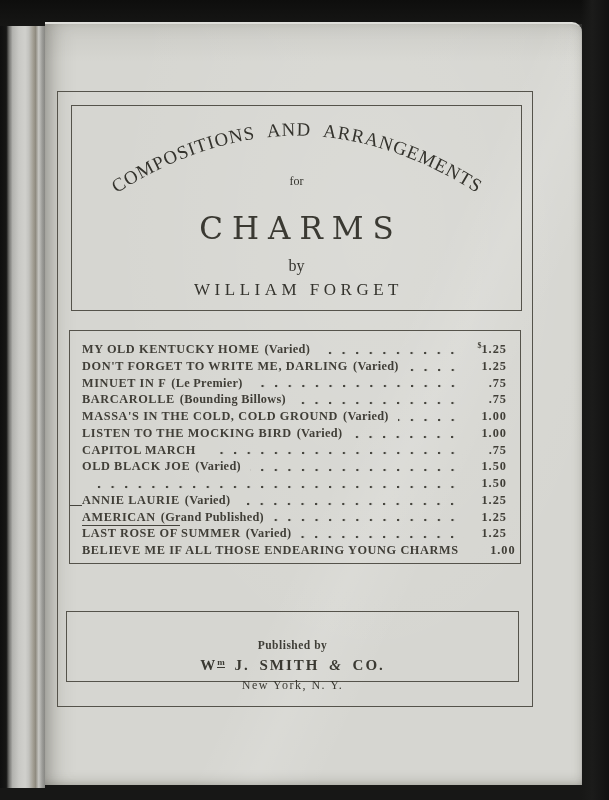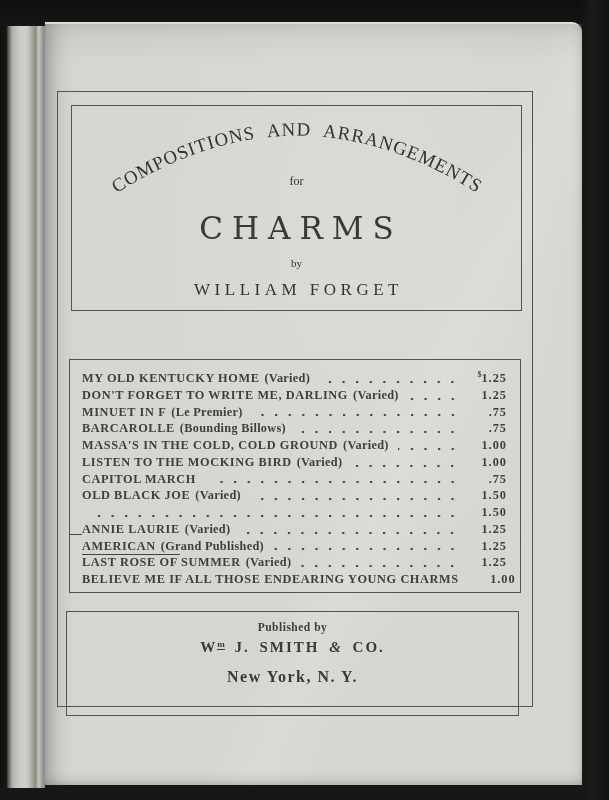--- a/index.html
+++ b/index.html
@@ -29,54 +29,54 @@
   .page::before{content:'';position:absolute;inset:0;pointer-events:none;
       background:
         radial-gradient(ellipse at 60% 28%, rgba(255,255,255,.12), rgba(0,0,0,0) 58%),
         linear-gradient(115deg, rgba(0,0,0,0) 56%, rgba(255,255,255,.10) 63%, rgba(0,0,0,0) 71%),
         linear-gradient(180deg, rgba(118,116,108,.12), rgba(0,0,0,0) 5%);}
   
   .frame{position:absolute;left:12px;top:67px;width:474px;height:614px;
       border:1px solid var(--rule);}
   .box{position:absolute;border:1px solid var(--rule);box-sizing:border-box;}
   .title-box{left:13px;top:13px;width:451px;height:206px;}
-  .list-box{left:11px;top:238px;width:452px;height:234px;padding:10px 13px 0 12px;margin-top:29px;}
-  .pub-box{left:8px;top:519px;width:453px;height:105px;text-align:center;padding-top:9px;}
+  .list-box{left:11px;top:238px;width:452px;height:234px;padding:10px 13px 0 12px;}
+  .pub-box{left:8px;top:519px;width:453px;height:71px;text-align:center;padding-top:27px;}
 
   
   .arch-svg{position:absolute;left:0;top:0;width:100%;height:100%;overflow:visible;}
   .arch-svg text{fill:#34332d;font-family:"Liberation Serif",serif;font-size:19px;
       letter-spacing:1px;word-spacing:7px;}
   .tline{position:absolute;left:0;right:0;text-align:center;color:#34332d;}
   .for-word{top:68px;font-size:12px;}
   .guitar{top:104px;font-size:31px;letter-spacing:9px;font-family:"DejaVu Serif",serif;
       color:#3a3932;text-indent:9px;}
-  .by-word{top:151px;font-size:11px;}
+  .by-word{top:151px;font-size:16px;}
   .author{top:174px;font-size:17px;letter-spacing:4.5px;text-indent:4px;}
 
   
   .row{display:flex;align-items:baseline;height:16.75px;color:#403e37;
       font-size:12.3px;font-weight:700;letter-spacing:.6px;white-space:nowrap;}
   .note{margin-left:5px;letter-spacing:.3px;}
   .leader{flex:1 1 auto;align-self:flex-end;height:4px;margin:0 7px 3px 9px;
       background-image:radial-gradient(circle at 2px 2px,#45443d 1.05px,rgba(0,0,0,0) 1.6px);
       background-size:13.6px 4px;background-repeat:repeat-x;background-position:right bottom;}
   .price{flex:0 0 36px;text-align:right;letter-spacing:1px;}
   .price .cur{font-size:8px;letter-spacing:0;}
   .row.u{position:relative;}
   .row.u .caps{border-bottom:1.2px solid #45443d;padding-bottom:18px;}
   .row.u::before{content:'';position:absolute;left:-12px;width:12px;bottom:3px;
       border-bottom:1.2px solid #45443d;}
 
   
   .pub-by{font-size:11.5px;font-weight:700;color:#3f3e37;letter-spacing:.5px;margin-bottom:6px;}
-  .pub-name{font-size:15px;font-weight:700;color:#3a3932;letter-spacing:2px;word-spacing:4px;margin-bottom:12px;}
+  .pub-name{font-size:15px;font-weight:700;color:#3a3932;letter-spacing:2px;word-spacing:4px;margin-bottom:4px;}
   .pub-name .wm{font-size:9px;vertical-align:5px;border-bottom:1px solid #3a3932;letter-spacing:0;}
   .pub-name .amp{font-style:italic;}
-  .pub-city{font-size:16px;font-weight:700;color:#3a3932;letter-spacing:1.5px;}
+  .pub-city{font-size:12px;font-weight:400;color:#3a3932;letter-spacing:1.5px;}
 </style>
 </head>
 <body>
 
 <div class="stage">
   <div class="book-edge"></div>
 
   <div class="page">
     <div class="frame">
 

